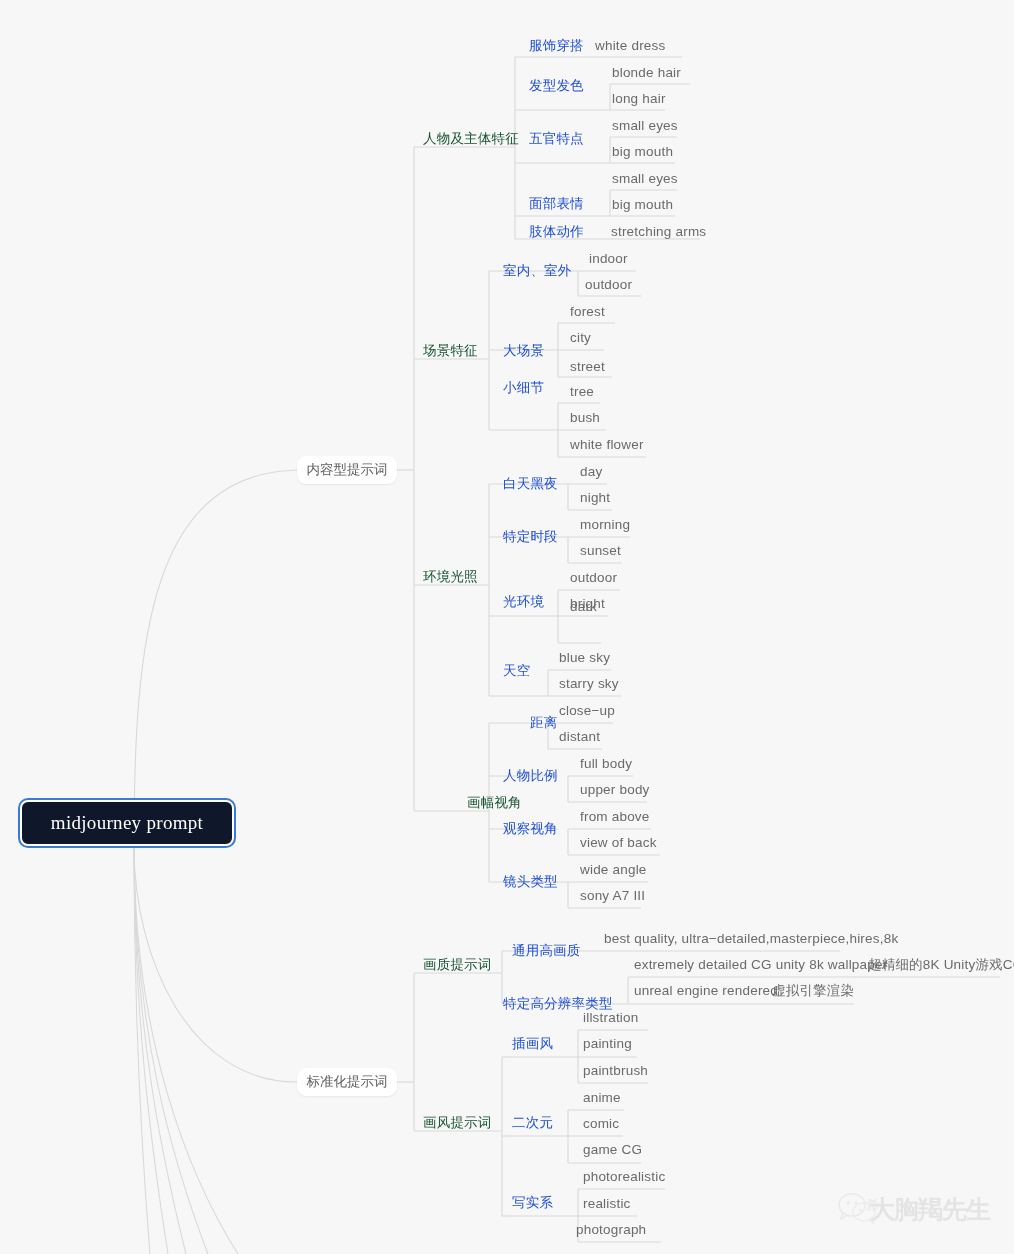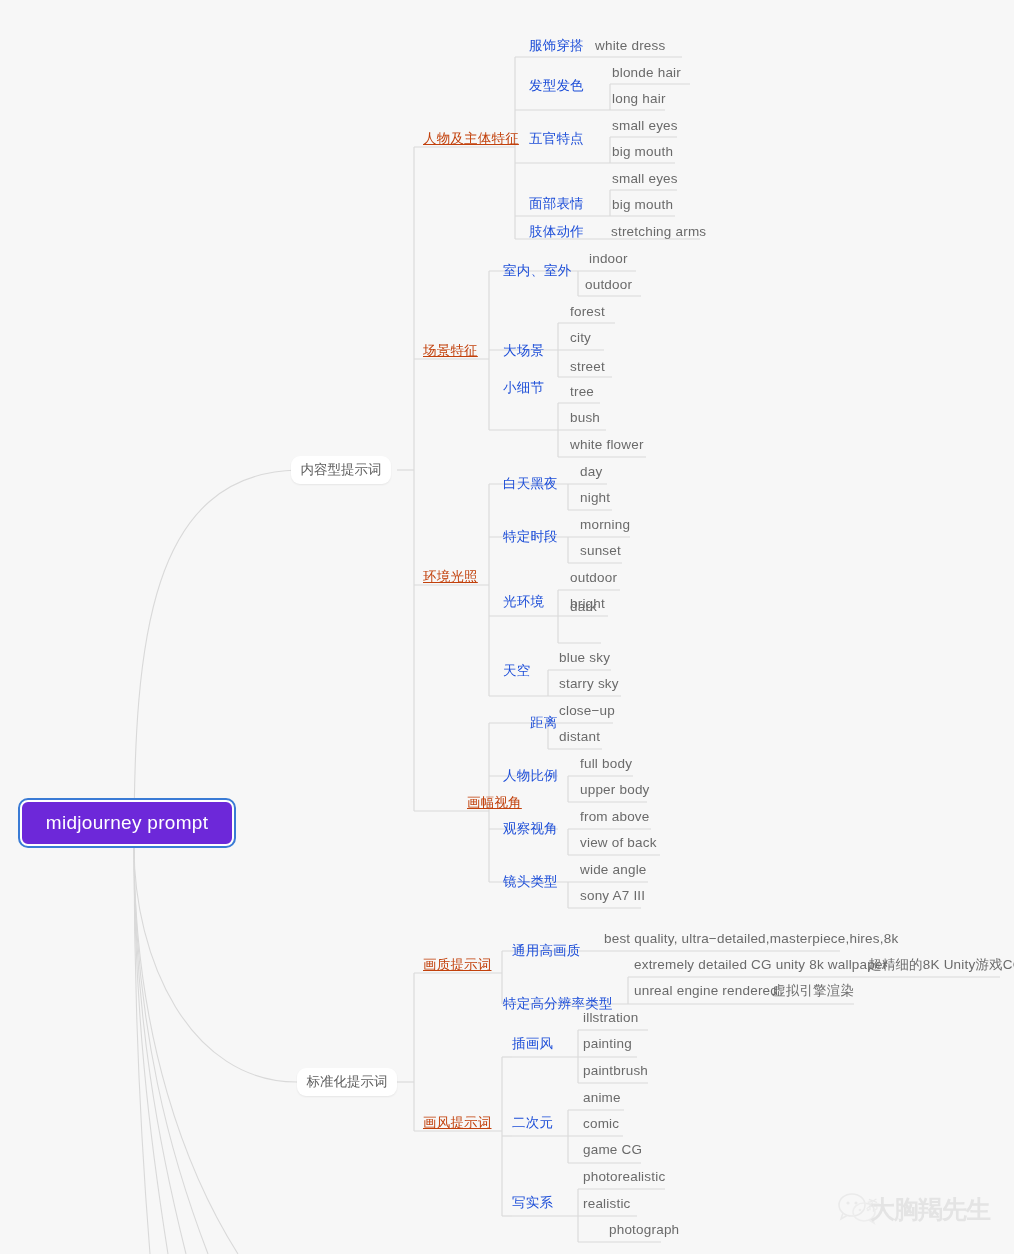--- a/index.html
+++ b/index.html
@@ -16,40 +16,41 @@
   
   .node{
     position:absolute;
     white-space:nowrap;
     color:#6b6b6b;
     font-size:13.5px;
     line-height:16px;
     letter-spacing:.2px;
   }
   .node.cn{font-size:13.5px;}
-  .node.lv2{color:#c2410c;text-decoration:underline;}
+  .node.lv2{color:#14532d;}
   .node.lv3{color:#1d4ed8;text-align:right;}
   .node.leaf{color:#6a6a6a;}
 
   
   #root{
     position:absolute;
     left:20px;top:800px;
     width:214px;height:46px;
     box-sizing:border-box;
-    background:#6d28d9;
+    background:#0f172a;
     border-radius:8px;
     border:2px solid #ffffff;
     outline:2px solid #3a7bd5;
     outline-offset:0px;
     display:flex;align-items:center;justify-content:center;
     color:#ffffff;
     font-size:19px;
     letter-spacing:.3px;
     box-shadow:0 0 0 0 rgba(0,0,0,0);
+    font-family:Liberation Serif, serif;
   }
 
   
   .pill{
     position:absolute;
     box-sizing:border-box;
     background:#ffffff;
     border-radius:9px;
     display:flex;align-items:center;justify-content:center;
     color:#5d5d5d;
@@ -228,21 +229,21 @@
       <path d="M578,1189 L665,1189"></path>
       <path d="M578,1216 L637,1216"></path>
       <path d="M578,1242 L661,1242"></path>
     </g>
   </svg>
 
   <div id="root">
     <span>midjourney prompt</span>
   </div>
 
-  <div class="pill" style="left:291px;top:456px;width:100px;">
+  <div class="pill" style="left:297px;top:456px;width:100px;">
     <span>内容型提示词</span>
   </div>
   <div class="pill" style="left:297px;top:1068px;width:100px;">
     <span>标准化提示词</span>
   </div>
 
   <div class="node cn lv2" style="left:423px;top:131px;"><span>人物及主体特征</span></div>
   <div class="node cn lv2" style="left:423px;top:343px;"><span>场景特征</span></div>
   <div class="node cn lv2" style="left:423px;top:569px;"><span>环境光照</span></div>
   <div class="node cn lv2" style="left:423px;top:795px;margin-left:44px;"><span>画幅视角</span></div>
@@ -321,21 +322,21 @@
   <div class="node cn lv3" style="left:512px;top:1195px;"><span>写实系</span></div>
 
   <div class="node leaf" style="left:583px;top:1010px;"><span>illstration</span></div>
   <div class="node leaf" style="left:583px;top:1036px;"><span>painting</span></div>
   <div class="node leaf" style="left:583px;top:1063px;"><span>paintbrush</span></div>
   <div class="node leaf" style="left:583px;top:1090px;"><span>anime</span></div>
   <div class="node leaf" style="left:583px;top:1116px;"><span>comic</span></div>
   <div class="node leaf" style="left:583px;top:1142px;"><span>game CG</span></div>
   <div class="node leaf" style="left:583px;top:1169px;"><span>photorealistic</span></div>
   <div class="node leaf" style="left:583px;top:1196px;"><span>realistic</span></div>
-  <div class="node leaf" style="left:609px;top:1222px;text-align:center;"><span>photograph</span></div>
+  <div class="node leaf" style="left:576px;top:1222px;text-align:center;"><span>photograph</span></div>
 
   <div id="watermark">
     <svg width="40" height="34" viewBox="0 0 40 34">
       <ellipse cx="14" cy="13" rx="13" ry="11" fill="none" stroke="#cfcfcf" stroke-width="1.6"></ellipse>
       <path d="M5,21 L3,27 L9,23.5" fill="none" stroke="#cfcfcf" stroke-width="1.6"></path>
       <circle cx="10" cy="11" r="1.6" fill="#cfcfcf"></circle>
       <circle cx="18" cy="11" r="1.6" fill="#cfcfcf"></circle>
       <ellipse cx="26" cy="20" rx="11" ry="9" fill="none" stroke="#d8d8d8" stroke-width="1.6"></ellipse>
       <path d="M34,26 L36,31 L31,28" fill="none" stroke="#d8d8d8" stroke-width="1.6"></path>
       <circle cx="22" cy="18" r="1.3" fill="#d8d8d8"></circle>

